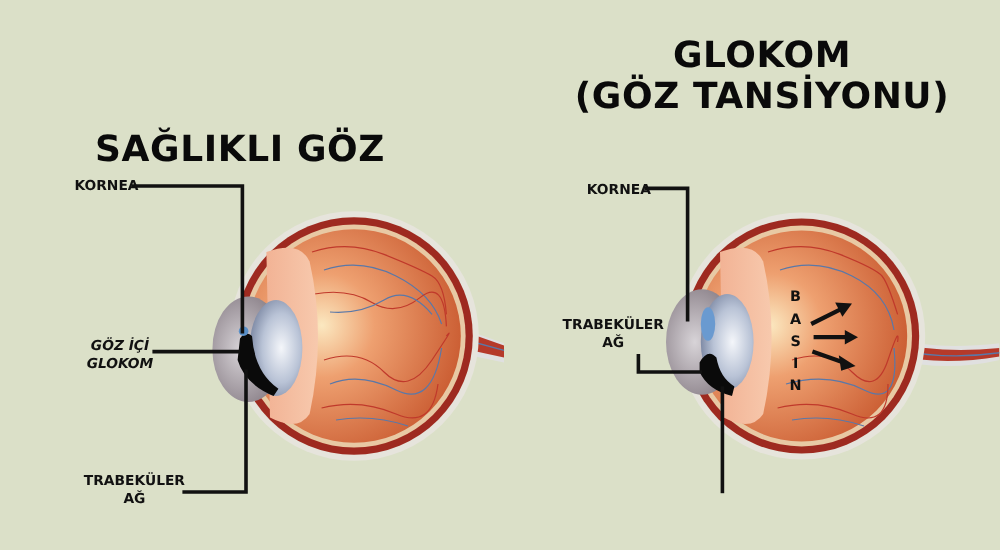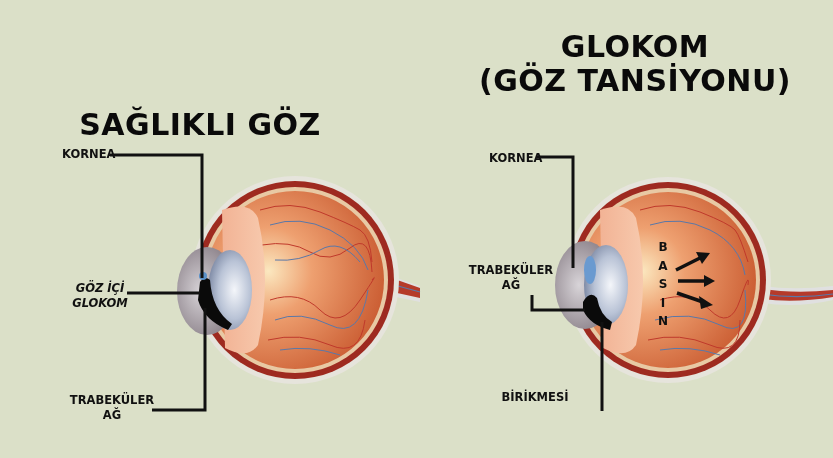--- a/index.html
+++ b/index.html
@@ -132,21 +132,20 @@
   <div>TRABEKÜLER</div>
   <div>AĞ</div>
 </div>
 
 <div class="lbl" style="left:469px; top:151px;">KORNEA</div>
 <div class="lbl r" style="left:440px; top:263px; width:102px;">
   <div>TRABEKÜLER</div>
   <div>AĞ</div>
 </div>
 <div class="lbl r" style="left:440px; top:390px; width:150px;">
-  <div>BİRİKMESİ</div>
 </div>
 <div class="basin" style="left:656px; top:238px;">
   <div>B</div>
   <div>A</div>
   <div>S</div>
   <div>I</div>
   <div>N</div>
 </div>
 
 </body></html>

